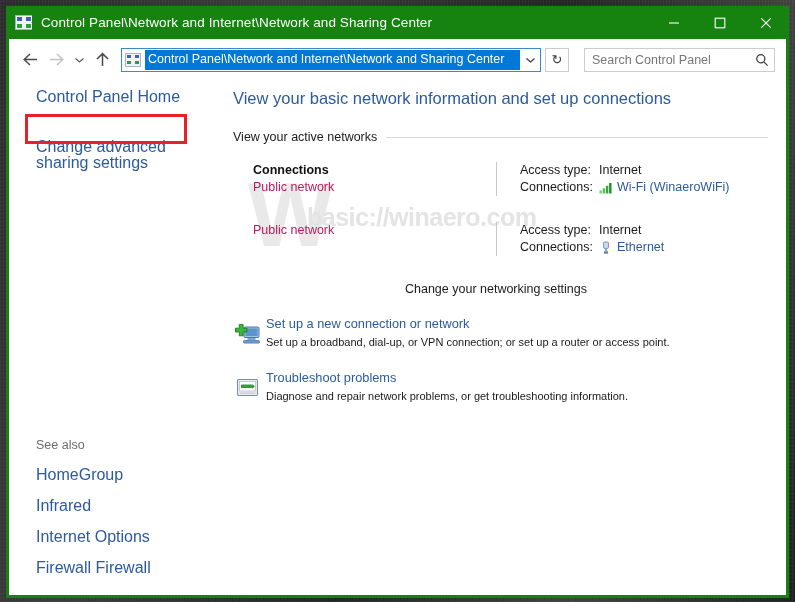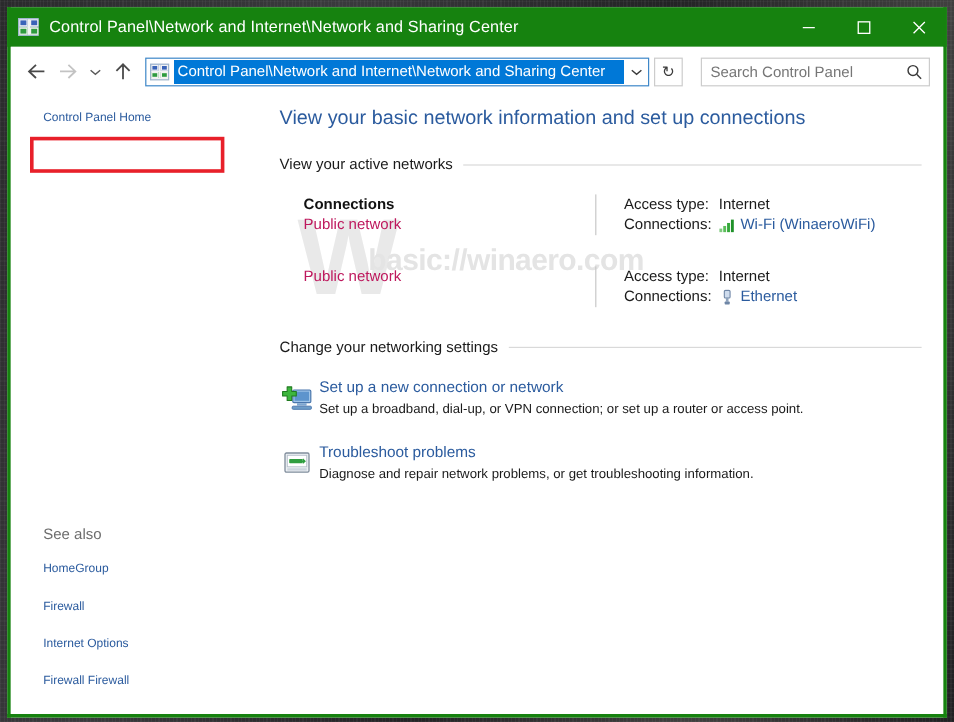--- a/index.html
+++ b/index.html
@@ -160,21 +160,21 @@
 
   
   .navpane {
     width: 219px;
     flex: none;
     padding: 8px 10px 0 27px;
     position: relative;
   }
   .navlink {
     color: #2b5b9e;
-    font-size: 10px;
+    font-size: 16px;
     line-height: 16px;
     margin-bottom: 16px;
     display: inline-block;
   }
   .navlink.wrap { max-width: 146px; margin-bottom: 0; }
   .highlight-box {
     position: absolute;
     left: 16px; top: 34px;
     width: 162px; height: 30px;
     border: 3px solid #e8202a;
@@ -353,27 +353,28 @@
           </svg>
       </span>
     </span>
   </div>
 
   <div class="content">
 
     <div class="navpane">
       <a class="navlink">Control Panel Home</a><br>
       <br>
+      <a class="navlink wrap">Change advanced sharing settings</a>
 
       <span class="highlight-box"></span>
 
       <div class="seealso">
         <div class="seealso-title">See also</div>
         <a class="navlink">HomeGroup</a>
-        <a class="navlink">Firewall</a>
+        <a class="navlink">Infrared</a>
         <a class="navlink">Internet Options</a>
         <a class="navlink">Firewall Firewall</a>
       </div>
     </div>
 
     <div class="mainpane">
 
       <div class="watermark">
         <span class="big">W</span>
         <span class="url">basic://winaero.com</span>
@@ -429,21 +430,21 @@
                 <rect x="4.6" y="1" width="4.8" height="6.4" rx="1" fill="#cfdced" stroke="#6f86a6" stroke-width="0.9"></rect>
                 <rect x="5.9" y="7.2" width="2.2" height="3.2" fill="#8fa3bd"></rect>
                 <rect x="4.9" y="10.2" width="4.2" height="2.6" rx="0.6" fill="#6f86a6"></rect>
               </svg>
             </span>
             <span class="v link">Ethernet</span>
           </div>
         </div>
       </div>
 
-      <div class="section-head" style="margin-top:14px;">
+      <div class="section-head" style="margin-top:14px;flex-direction:column;">
         <span class="lbl">Change your networking settings</span>
         <span class="rule"></span>
       </div>
 
       <div class="task">
         <div class="task-icon">
           <svg width="26" height="24" viewBox="0 0 26 24">
             <rect x="9" y="4" width="15" height="10.5" rx="1" fill="#9fc4e8" stroke="#4a77ad" stroke-width="1"></rect>
             <rect x="10.5" y="5.4" width="12" height="7.6" fill="#5d94cd"></rect>
             <rect x="12.5" y="15" width="8" height="2" fill="#7ea6d0"></rect>

